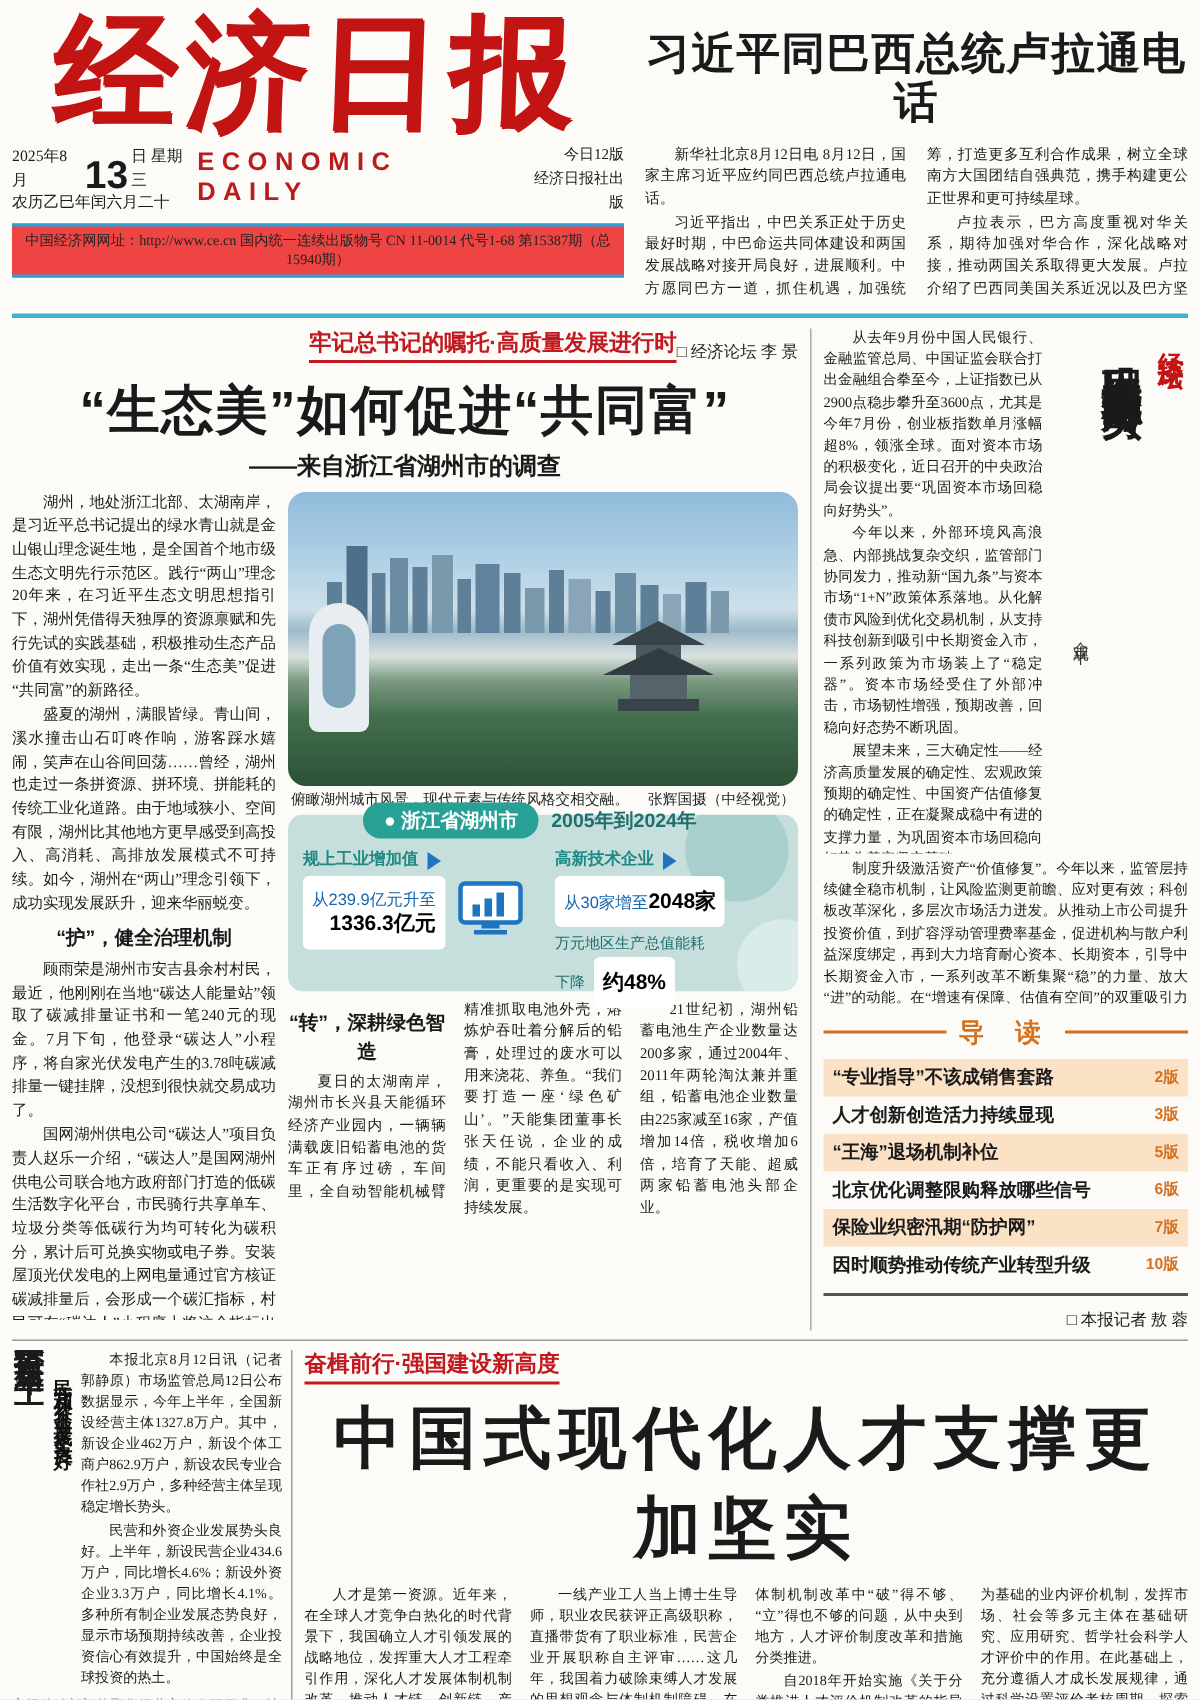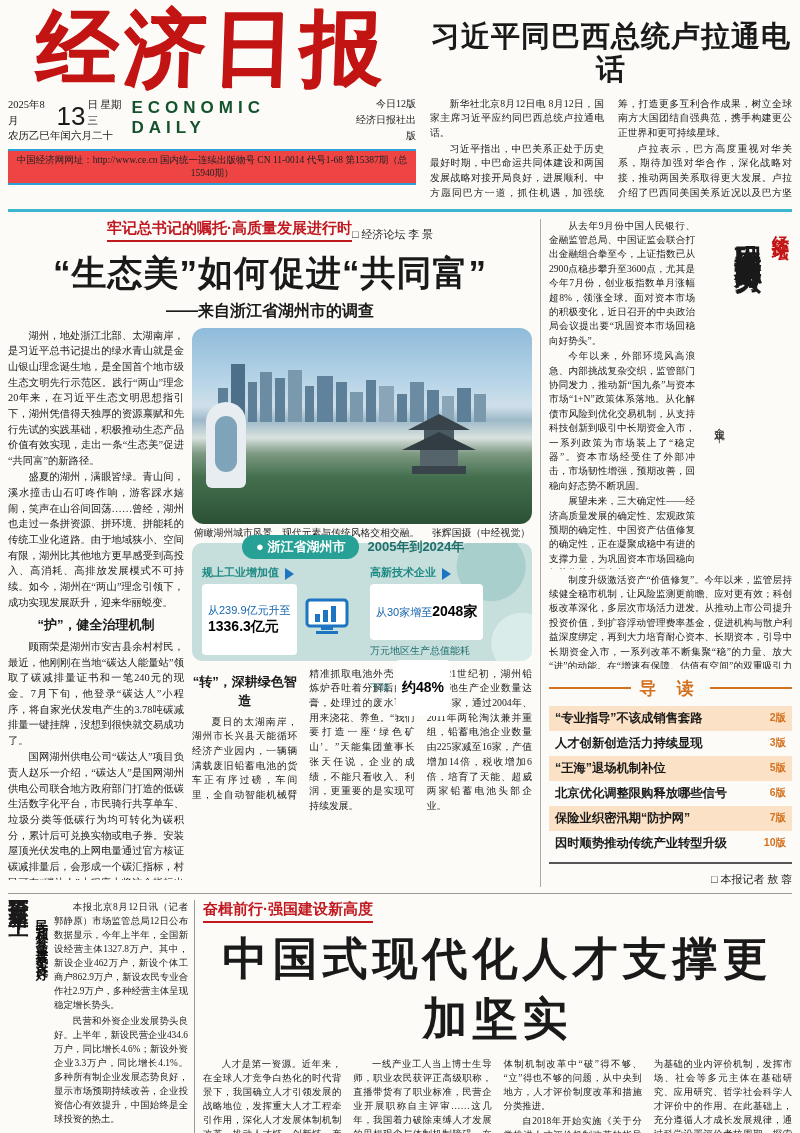--- a/index.html
+++ b/index.html
@@ -12,34 +12,34 @@
 
   
   .mast-row{display:flex;}
   .mast-left{width:408px;flex:0 0 408px;}
   .brand{font-size:82px;line-height:1.05;font-weight:900;color:#c31414;letter-spacing:6px;
          font-family:"Liberation Serif",serif;text-align:center;
          text-shadow:1px 1px 0 #c31414;transform:skewX(-2deg);}
   .mast-meta{display:flex;align-items:flex-end;justify-content:space-between;margin-top:4px;}
   .date-block{font-size:10.5px;line-height:1.5;}
   .date-top{display:flex;align-items:flex-end;gap:2px;}
-  .date-day{font-size:26px;font-weight:400;line-height:0.9;font-family:"Liberation Sans",sans-serif;}
-  .eng{font-size:17px;letter-spacing:5px;font-weight:600;color:#14532d;font-family:"Liberation Sans",sans-serif;padding-bottom:6px;}
+  .date-day{font-size:26px;font-weight:700;line-height:0.9;font-family:"Liberation Sans",sans-serif;}
+  .eng{font-size:17px;letter-spacing:5px;font-weight:600;color:#b91c1c;font-family:"Liberation Sans",sans-serif;padding-bottom:6px;}
   .edition{font-size:10px;text-align:right;line-height:1.6;}
   .info-bar{margin-top:5px;border-top:2px solid #2a9fd8;border-bottom:2px solid #2a9fd8;
             background:#ef4444;font-size:9.5px;padding:3px 4px;color:#222;text-align:center;}
   .mast-right{flex:1;padding-left:14px;}
   .topstory-hl{font-size:29px;font-weight:900;letter-spacing:1px;text-align:center;margin:14px 0 10px 0;line-height:1.15;}
   .topstory-body{column-count:2;column-gap:14px;font-size:9.8px;line-height:1.5;height:108px;overflow:hidden;}
   .cyan-rule{height:3px;background:#3cb6cf;margin-top:4px;}
 
   
   .feature{display:flex;margin-top:7px;}
   .feature-left{flex:1;min-width:0;padding-right:8px;}
-  .kicker-row{display:flex;justify-content:center;align-items:flex-end;}
+  .kicker-row{display:flex;justify-content:flex-end;align-items:flex-end;}
   .kicker{color:#c01920;font-weight:800;font-size:15px;border-bottom:2px solid #c01920;padding-bottom:2px;}
   .byline{font-size:11px;color:#222;}
   .feature-hl{text-align:center;font-size:35px;font-weight:900;letter-spacing:1px;margin:8px 0 4px 0;}
   .feature-sub{text-align:center;font-size:16px;font-weight:700;margin-bottom:6px;}
   .feature-content{display:flex;gap:8px;}
   .fcol1{flex:0 0 176px;font-size:10.3px;line-height:1.52;height:552px;overflow:hidden;}
   .fright{flex:1;min-width:0;}
   .photo{height:196px;border-radius:12px;position:relative;overflow:hidden;
      background:linear-gradient(180deg,#8fbbda 0%,#bcd7e8 30%,#cfdfe9 40%,#9db9c9 47%,
                 #d9e2df 56%,#7e9a83 64%,#446f4e 76%,#2c5136 100%);}
@@ -54,21 +54,21 @@
       radial-gradient(circle at 88% 20%, #a9cfcc 0 34px, transparent 35px),
       radial-gradient(circle at 97% 85%, #d9ecea 0 30px, transparent 31px),
       #c6dedc;position:relative;padding:6px 10px;box-sizing:border-box;font-family:"Liberation Sans",sans-serif;}
   .ig-header{display:flex;align-items:center;gap:8px;margin:-14px 0 4px 40px;}
   .ig-pill{background:#27a096;color:#fff;font-weight:800;font-size:13px;padding:3px 14px;border-radius:14px;}
   .ig-period{font-size:13px;font-weight:800;color:#1f6f6c;}
   .ig-body{display:flex;gap:16px;}
   .ig-stat{flex:1;}
   .ig-title{color:#1f8a84;font-size:11px;font-weight:700;margin:2px 0 4px 0;display:flex;align-items:flex-end;gap:6px;}
   .tri{width:0;height:0;border-left:9px solid #1d74c0;border-top:6px solid transparent;border-bottom:6px solid transparent;}
-  .ig-box{background:#fff;border-radius:4px;padding:19px 6px;font-size:11px;color:#1565ae;display:inline-block;}
+  .ig-box{background:#fff;border-radius:4px;padding:8px 6px;font-size:11px;color:#1565ae;display:inline-block;text-align:right;}
   .ig-big{font-size:14px;font-weight:800;color:#000000;}
   .ig-line{font-size:10px;color:#1f6f6c;margin-top:4px;}
   .ig-48{display:flex;align-items:center;gap:6px;margin-top:2px;font-size:10px;color:#1f6f6c;}
   .flow3{margin-top:6px;column-count:3;column-gap:12px;font-size:9.8px;line-height:1.5;height:208px;overflow:hidden;}
 
   
   .rail{flex:0 0 243px;border-left:1px solid #aaa;padding-left:8px;box-sizing:content-box;}
   .forum-top{position:relative;height:350px;overflow:hidden;}
   .forum-label{position:absolute;right:0;top:2px;writing-mode:vertical-rl;color:#c31414;
                font-weight:900;font-size:17px;letter-spacing:3px;font-family:"Liberation Sans",sans-serif;}

